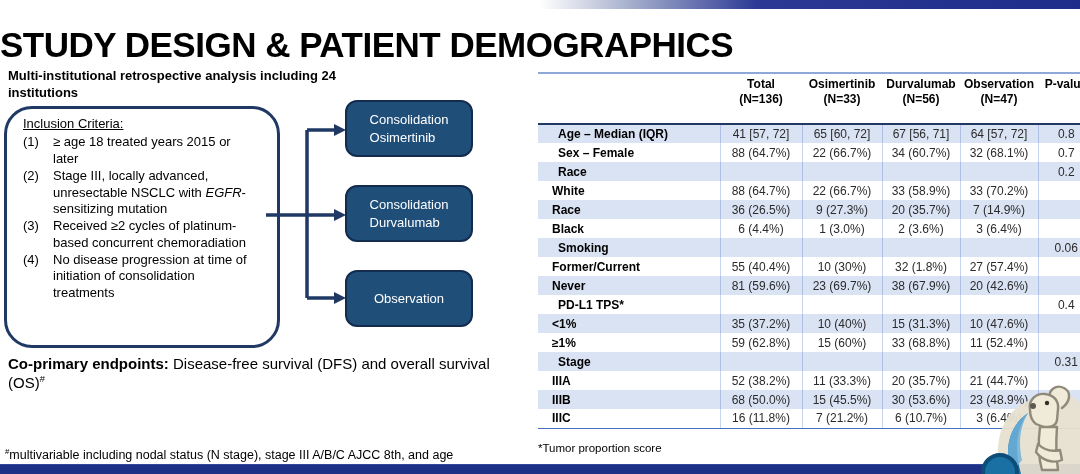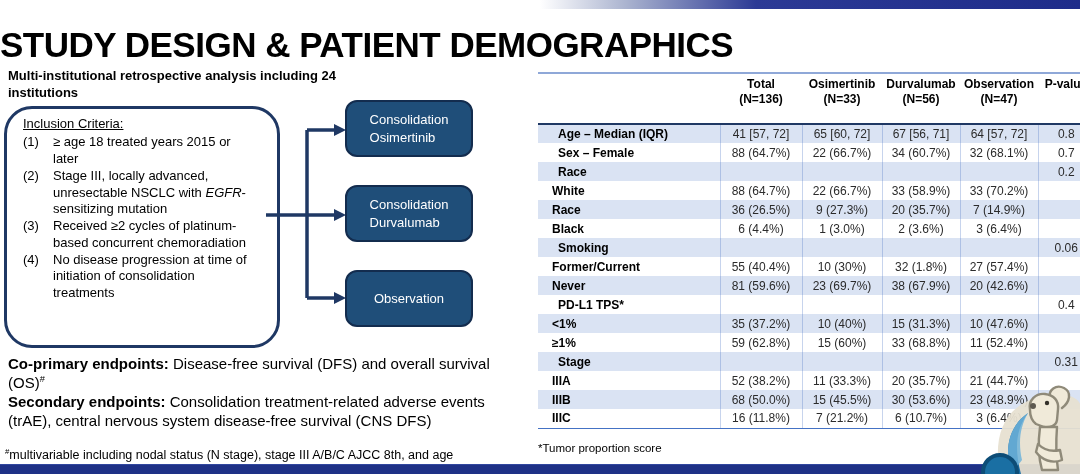--- a/index.html
+++ b/index.html
@@ -126,21 +126,20 @@
     </div>
     <div class="flow-box b2">
       <div>
         <div>Observation</div>
       </div>
     </div>
   </div>
 
 <div class="endpoints" id="endpoints">
     <p><b>Co-primary endpoints:</b> Disease-free survival (DFS) and overall survival (OS)<sup>#</sup></p>
-    <p><b>Secondary endpoints:</b> Consolidation treatment-related adverse events (trAE), central nervous system disease-free survival (CNS DFS)</p>
   </div>
 
 <div class="left-footnote"><sup>#</sup><span>multivariable including nodal status (N stage), stage III A/B/C AJCC 8th, and age</span></div>
 
 <div class="table-wrap">
   <table class="baseline">
     <colgroup>
       <col class="c-label">
         <col class="c-total">
         <col class="c-osi">

